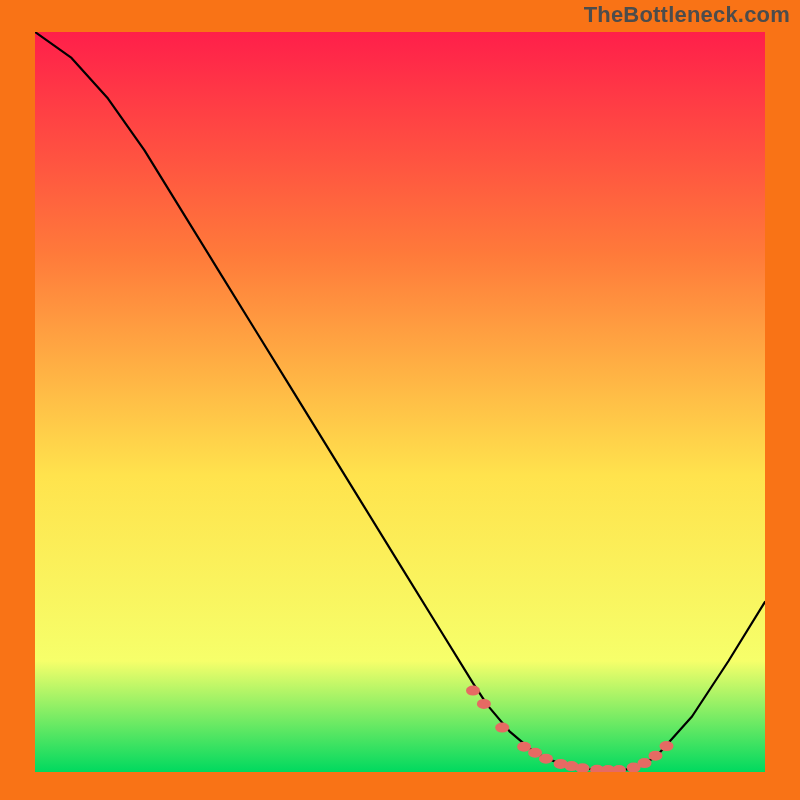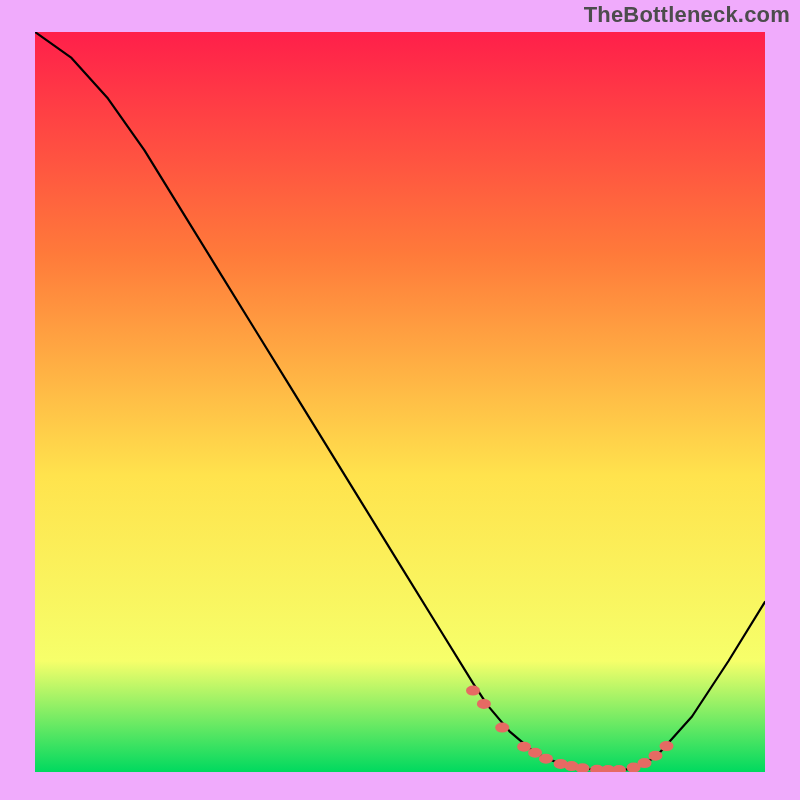--- a/index.html
+++ b/index.html
@@ -10,21 +10,21 @@
     background: #000;
     overflow: hidden;
     font-family: Arial, Helvetica, sans-serif;
   }
   .frame {
     position: absolute;
     left: 0;
     top: 0;
     width: 800px;
     height: 800px;
-    background: #f0abfc;
+    background: #f97316;
   }
   .watermark {
     position: absolute;
     top: 2px;
     right: 10px;
     font-size: 22px;
     font-weight: bold;
     color: #4c4c4c;
     letter-spacing: 0.2px;
     user-select: none;

